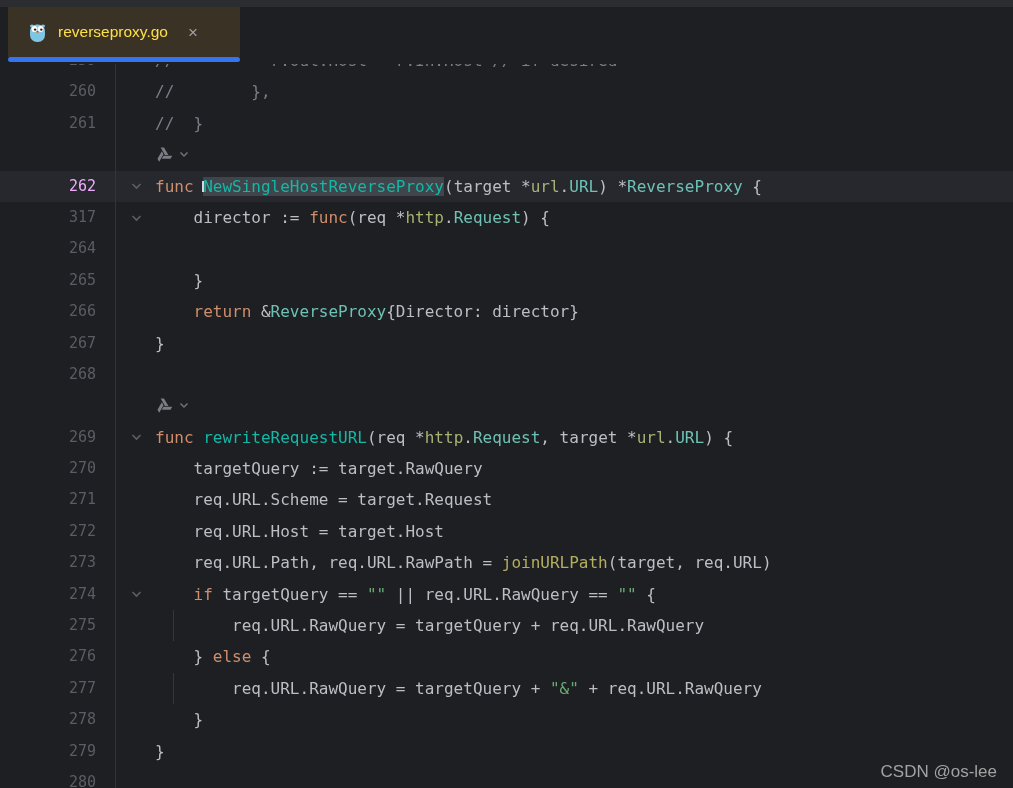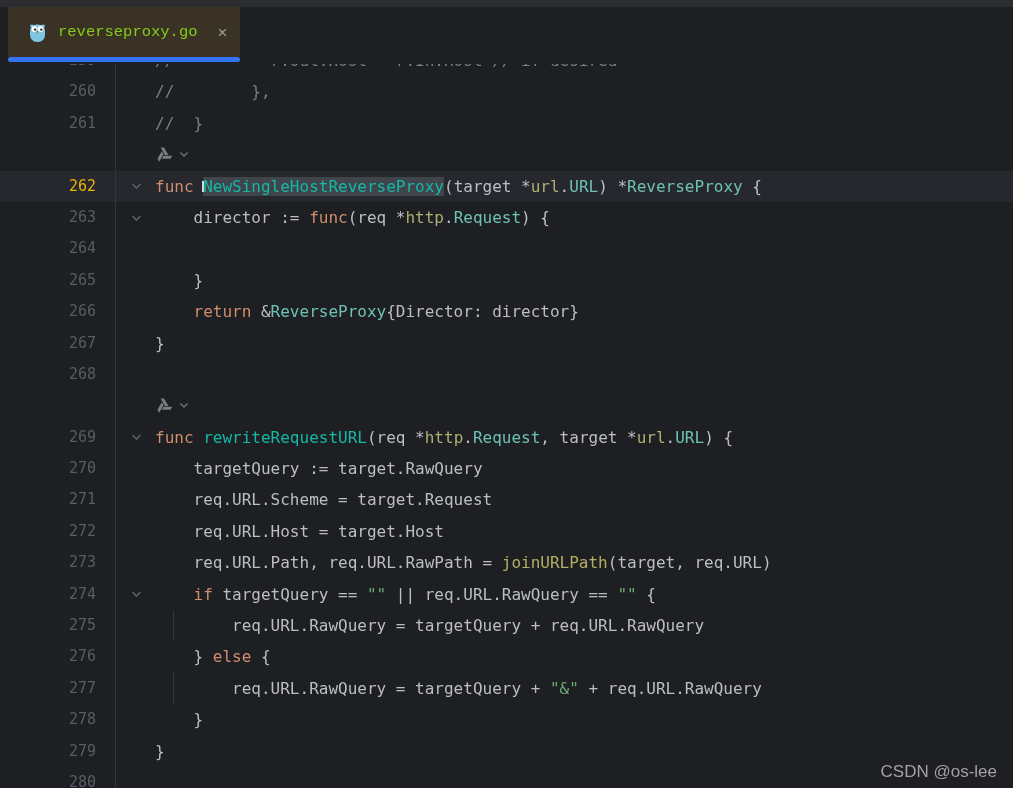--- a/index.html
+++ b/index.html
@@ -4,32 +4,32 @@
 <title>reverseproxy.go</title>
 <style>
   html,body{margin:0;padding:0;background:#1E1F22;}
   .window{position:relative;width:1013px;height:788px;background:#1E1F22;overflow:hidden;
           font-family:"DejaVu Sans Mono","Liberation Mono",monospace;}
   
   .tabbar{position:absolute;top:0;left:0;right:0;height:64px;background:#1E1F22;z-index:10;}
   .top-strip{position:absolute;top:0;left:0;right:0;height:7px;background:#2B2D30;}
   .tab{position:absolute;left:8px;top:7px;width:232px;height:50px;background:#3B3226;
        display:flex;align-items:center;padding:0 0 0 20px;box-sizing:border-box;cursor:pointer;}
-  .tab-label{color:#84cc16;font-family:Liberation Mono, monospace;font-size:15.5px;margin-left:11px;}
+  .tab-label{color:#fde047;font-family:Liberation Sans, sans-serif;font-size:15.5px;margin-left:11px;}
   .tab-close{color:#9DA0A6;font-family:"Liberation Sans",sans-serif;font-size:17px;margin-left:20px;line-height:1;}
   .tab-underline{position:absolute;left:8px;top:57px;width:232px;height:5px;background:#3574F0;border-radius:3px;}
   
   .editor{position:absolute;top:64px;left:0;right:0;bottom:0;background:#1E1F22;overflow:hidden;}
   .gutter-sep{position:absolute;left:115px;top:0;bottom:0;width:1px;background:#313438;z-index:6;pointer-events:none;}
   .code-lines{margin-top:-19px;}
   .line{display:flex;height:31.4px;line-height:31.4px;font-size:16px;white-space:pre;position:relative;padding-left:36px;}
   .line.current{background:#26282E;}
   .gutter{flex:0 0 115px;display:flex;position:relative;}
   .num{display:inline-block;width:60px;text-align:right;color:#5A5D64;font-size:15px;}
-  .line.current .num{color:#eab308;}
+  .line.current .num{color:#f0abfc;}
   .fold{position:absolute;left:95px;top:0;height:100%;display:flex;align-items:center;cursor:pointer;}
   .content{position:relative;padding-left:4px;flex:1 1 auto;color:#BCBEC4;}
   .guide{position:absolute;top:0;bottom:0;width:1px;background:#33363C;}
   .tk-c{color:#7A7E85}.tk-k{color:#CF8E6D}.tk-d{color:#BCBEC4}.tk-fd{color:#14b8a6}
   .tk-fc{color:#B3AE60}.tk-p{color:#A8B272}.tk-t{color:#6EC1B5}.tk-s{color:#6AAB73}
   .hl{background:#40444B;position:relative;}
   .caret{position:absolute;left:-1px;top:4px;bottom:4px;width:2px;background:#D6D8DC;}
   .inlay{display:flex;align-items:center;gap:6px;padding-left:4px;}
   
   .watermark{position:absolute;right:16px;bottom:6px;color:#A2A2A4;z-index:8;
@@ -72,21 +72,21 @@
       <path d="M9 1.5 L13.4 9 L10 9 L5.6 1.5 Z" transform="rotate(0 9 9)"></path>
       <path d="M9 1.5 L13.4 9 L10 9 L5.6 1.5 Z" transform="rotate(120 9 9)"></path>
       <path d="M9 1.5 L13.4 9 L10 9 L5.6 1.5 Z" transform="rotate(240 9 9)"></path>
     </g>
   </svg><svg width="10" height="7" viewBox="0 0 10 7">
     <polyline points="1.5,1.5 5,5 8.5,1.5" fill="none" stroke="#6E7277" stroke-width="1.5"></polyline>
   </svg></span></div>
         <div class="line current"><span class="gutter"><span class="num">262</span><span class="fold"><svg width="11" height="8" viewBox="0 0 11 8">
     <polyline points="1.5,2 5.5,6 9.5,2" fill="none" stroke="#5C5F66" stroke-width="1.6"></polyline>
   </svg></span></span><span class="content"><span class="tk-k">func </span><span class="tk-fd hl">NewSingleHostReverseProxy<span class="caret"></span></span><span class="tk-d">(target *</span><span class="tk-p">url</span><span class="tk-d">.</span><span class="tk-t">URL</span><span class="tk-d">) *</span><span class="tk-t">ReverseProxy</span><span class="tk-d"> {</span></span></div>
-        <div class="line"><span class="gutter"><span class="num">263</span><span class="fold"><svg width="11" height="8" viewBox="0 0 11 8">
+        <div class="line"><span class="gutter"><span class="num">317</span><span class="fold"><svg width="11" height="8" viewBox="0 0 11 8">
     <polyline points="1.5,2 5.5,6 9.5,2" fill="none" stroke="#5C5F66" stroke-width="1.6"></polyline>
   </svg></span></span><span class="content"><span class="tk-d">    director := </span><span class="tk-k">func</span><span class="tk-d">(req *</span><span class="tk-p">http</span><span class="tk-d">.</span><span class="tk-t">Request</span><span class="tk-d">) {</span></span></div>
         <div class="line"><span class="gutter"><span class="num">264</span></span></div>
         <div class="line"><span class="gutter"><span class="num">265</span></span><span class="content"><span class="tk-d">    }</span></span></div>
         <div class="line"><span class="gutter"><span class="num">266</span></span><span class="content"><span class="tk-d">    </span><span class="tk-k">return</span><span class="tk-d"> &amp;</span><span class="tk-t">ReverseProxy</span><span class="tk-d">{Director: director}</span></span></div>
         <div class="line"><span class="gutter"><span class="num">267</span></span><span class="content"><span class="tk-d">}</span></span></div>
         <div class="line"><span class="gutter"><span class="num">268</span></span><span class="content"></span></div>
         <div class="line"><span class="gutter"><span class="num"></span></span><span class="content inlay"><svg width="18" height="18" viewBox="0 0 18 18">
     <g fill="#7A7D83">
       <path d="M9 1.5 L13.4 9 L10 9 L5.6 1.5 Z" transform="rotate(0 9 9)"></path>

